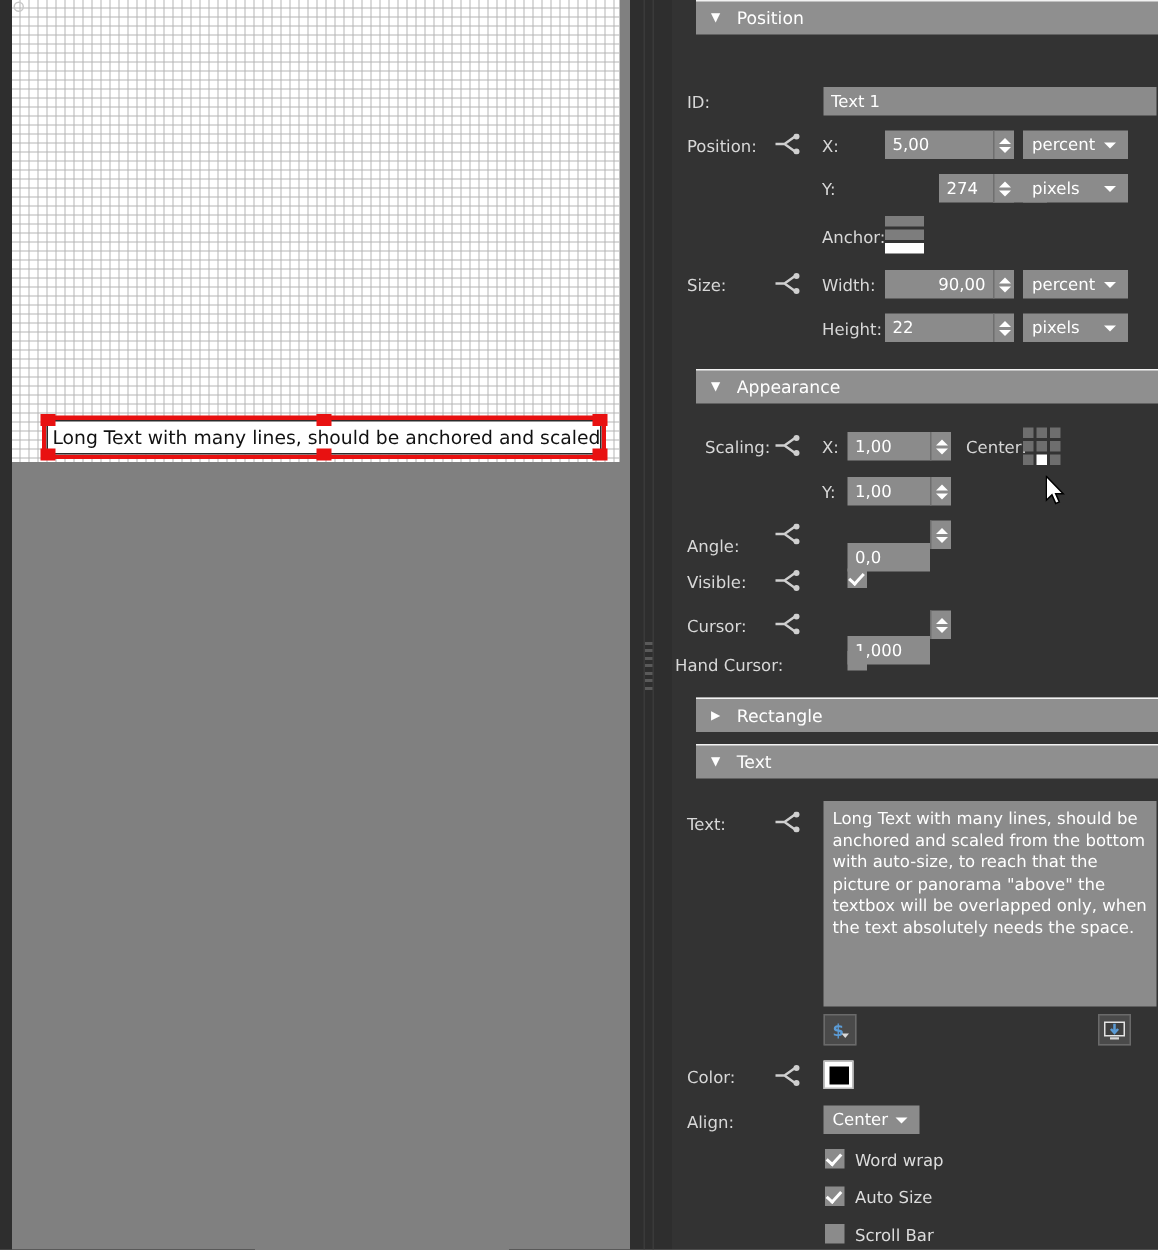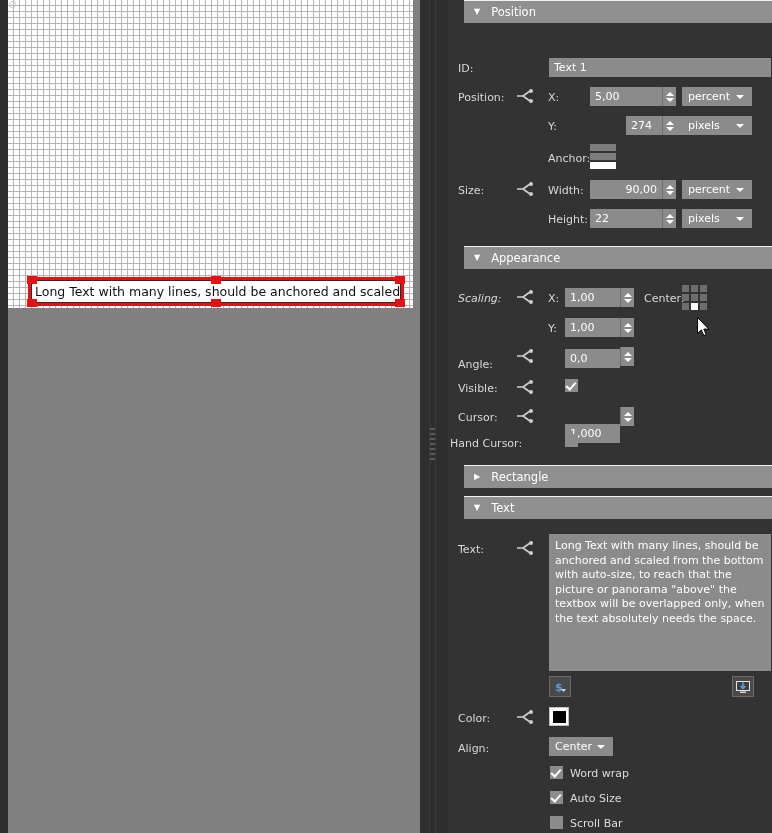--- a/index.html
+++ b/index.html
@@ -247,21 +247,21 @@
       </div>
     </div>
 
     <div class="section-head" style="position:absolute;top:246px;left:8px;width:316px;">
       <span class="arrow">▼</span>
       <span>Appearance</span>
     </div>
 
     <div class="section-body">
 
-      <span class="lbl" style="left:10px;top:292px;font-style:italic;">Scaling:</span>
+      <span class="lbl" style="left:22px;top:292px;">Scaling:</span>
       <span class="linkicon" style="left:68px;top:290px;">
         <svg width="18" height="14" viewBox="0 0 18 14">
           <path d="M1 7 H7 M7 7 L14 2 M7 7 L14 12" stroke="#cfcfcf" stroke-width="1.6" fill="none"></path>
           <circle cx="15" cy="2" r="2" fill="#cfcfcf"></circle>
             <circle cx="15" cy="12" r="2" fill="#cfcfcf"></circle>
         </svg>
       </span>
       <span class="sublbl" style="left:100px;top:292px;">X:</span>
       <input class="tinput" style="left: 117px; top: 288px; width: 55px;" value="1,00">
       <span class="spin" style="left:172px;top:288px;">
@@ -289,21 +289,21 @@
       </span>
 
       <span class="lbl" style="left:10px;top:358px;">Angle:</span>
       <span class="linkicon" style="left:68px;top:349px;">
         <svg width="18" height="14" viewBox="0 0 18 14">
           <path d="M1 7 H7 M7 7 L14 2 M7 7 L14 12" stroke="#cfcfcf" stroke-width="1.6" fill="none"></path>
           <circle cx="15" cy="2" r="2" fill="#cfcfcf"></circle>
             <circle cx="15" cy="12" r="2" fill="#cfcfcf"></circle>
         </svg>
       </span>
-      <input class="tinput" style="left: 117px; top: 349px; width: 55px;" value="0,0">
+      <input class="tinput" style="left: 117px; top: 362px; width: 55px;" value="0,0">
       <span class="spin" style="left:172px;top:347px;">
         <i class="up"></i>
           <i class="dn"></i>
       </span>
 
       <span class="lbl" style="left:10px;top:382px;">Visible:</span>
       <span class="linkicon" style="left:68px;top:380px;">
         <svg width="18" height="14" viewBox="0 0 18 14">
           <path d="M1 7 H7 M7 7 L14 2 M7 7 L14 12" stroke="#cfcfcf" stroke-width="1.6" fill="none"></path>
           <circle cx="15" cy="2" r="2" fill="#cfcfcf"></circle>

